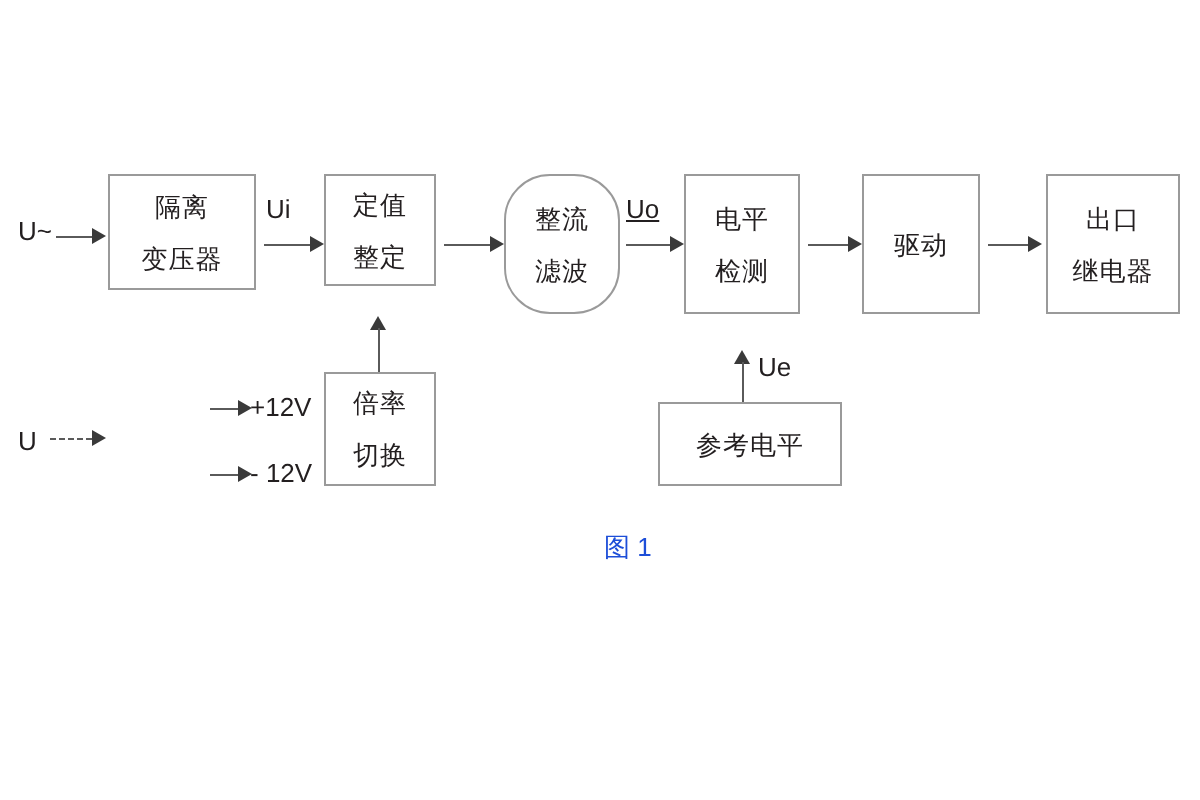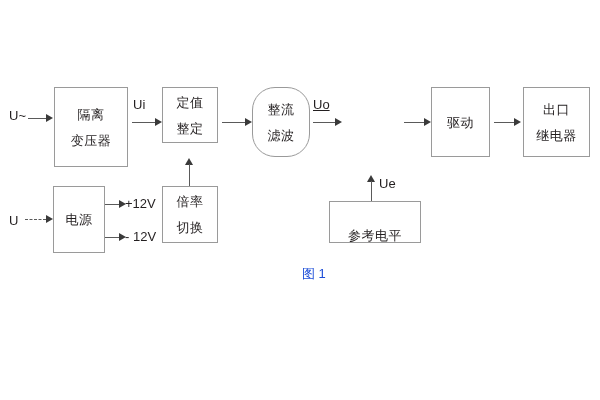--- a/index.html
+++ b/index.html
@@ -108,21 +108,21 @@
 
 <div id="canvas">
 
   <div class="label" style="left:9px; top:109px;">U~</div>
 
   <div class="harrow" style="left:28px; top:114px; width:25px;">
     <div class="shaft" style="width:18px;"></div>
     <div class="head"></div>
   </div>
 
-  <div class="box" style="left:54px; top:87px; width:74px; height:80px;">
+  <div class="box" style="left:54px; top:87px; width:74px; height:58px;">
     <span class="ln">隔离</span>
     <span class="ln">变压器</span>
   </div>
 
   <div class="label" style="left:133px; top:98px;">Ui</div>
 
   <div class="harrow" style="left:132px; top:118px; width:30px;">
     <div class="shaft" style="width:23px;"></div>
     <div class="head"></div>
   </div>
@@ -142,20 +142,24 @@
     <span class="ln">滤波</span>
   </div>
 
   <div class="label" style="left:313px; top:98px;text-decoration:underline;">Uo</div>
 
   <div class="harrow" style="left:313px; top:118px; width:29px;">
     <div class="shaft" style="width:22px;"></div>
     <div class="head"></div>
   </div>
 
+  <div class="box" style="left:342px; top:87px; width:58px; height:70px;">
+    <span class="ln">电平</span>
+    <span class="ln">检测</span>
+  </div>
 
   <div class="harrow" style="left:404px; top:118px; width:27px;">
     <div class="shaft" style="width:20px;"></div>
     <div class="head"></div>
   </div>
 
   <div class="box single" style="left:431px; top:87px; width:59px; height:70px;">
     <span class="ln">驱动</span>
   </div>
 
@@ -169,23 +173,20 @@
     <span class="ln">继电器</span>
   </div>
 
   <div class="label" style="left:9px; top:214px;">U</div>
 
   <div class="harrow dashed" style="left:25px; top:215px; width:28px;">
     <div class="shaft" style="width:21px;"></div>
     <div class="head"></div>
   </div>
 
-  <div class="box single" style="left:53px; top:186px; width:52px; height:67px;">
-    <span class="ln">电源</span>
-  </div>
 
   <div class="harrow" style="left:105px; top:200px; width:21px;">
     <div class="shaft" style="width:14px;"></div>
     <div class="head"></div>
   </div>
   <div class="label" style="left:125px; top:197px;">+12V</div>
 
   <div class="harrow" style="left:105px; top:233px; width:21px;">
     <div class="shaft" style="width:14px;"></div>
     <div class="head"></div>
@@ -201,19 +202,19 @@
     <div class="head"></div>
     <div class="shaft" style="height:22px;"></div>
   </div>
 
   <div class="varrow" style="left:367px; top:175px; height:26px;">
     <div class="head"></div>
     <div class="shaft" style="height:20px;"></div>
   </div>
   <div class="label" style="left:379px; top:177px;">Ue</div>
 
-  <div class="box single" style="left:329px; top:201px; width:92px; height:42px;justify-content:flex-end;">
+  <div class="box single" style="left:329px; top:201px; width:92px; height:42px;">
     <span class="ln">参考电平</span>
   </div>
 
   <div class="caption" style="left:302px; top:265px;">图 1</div>
 
 </div>
 
 </body></html>

